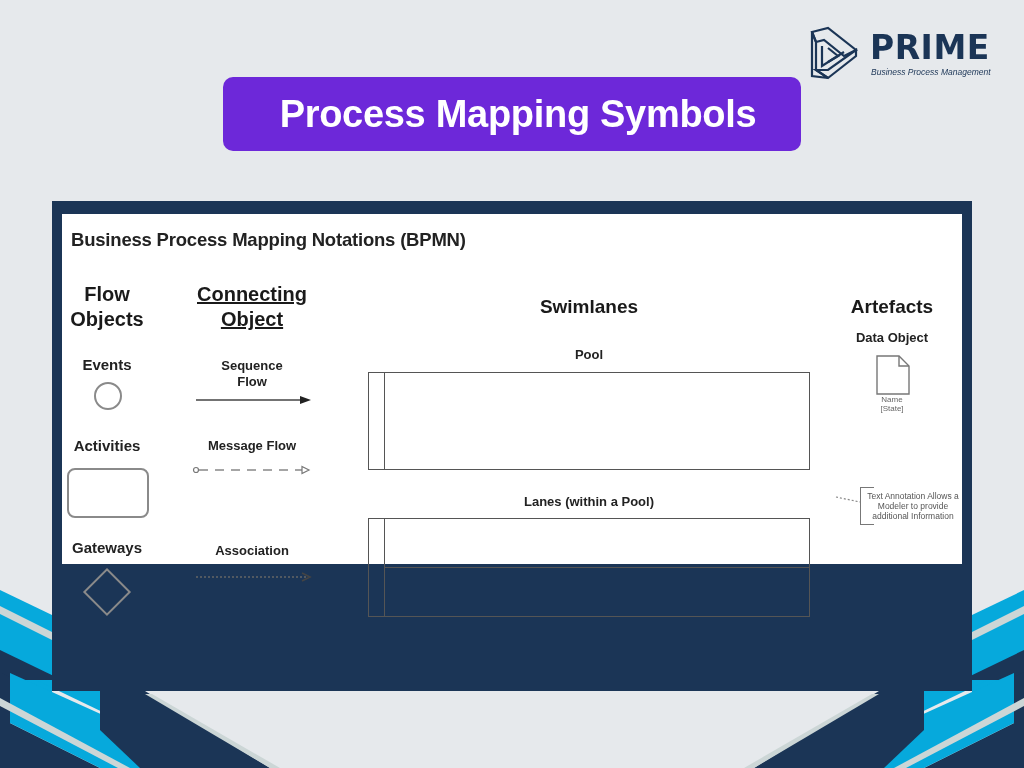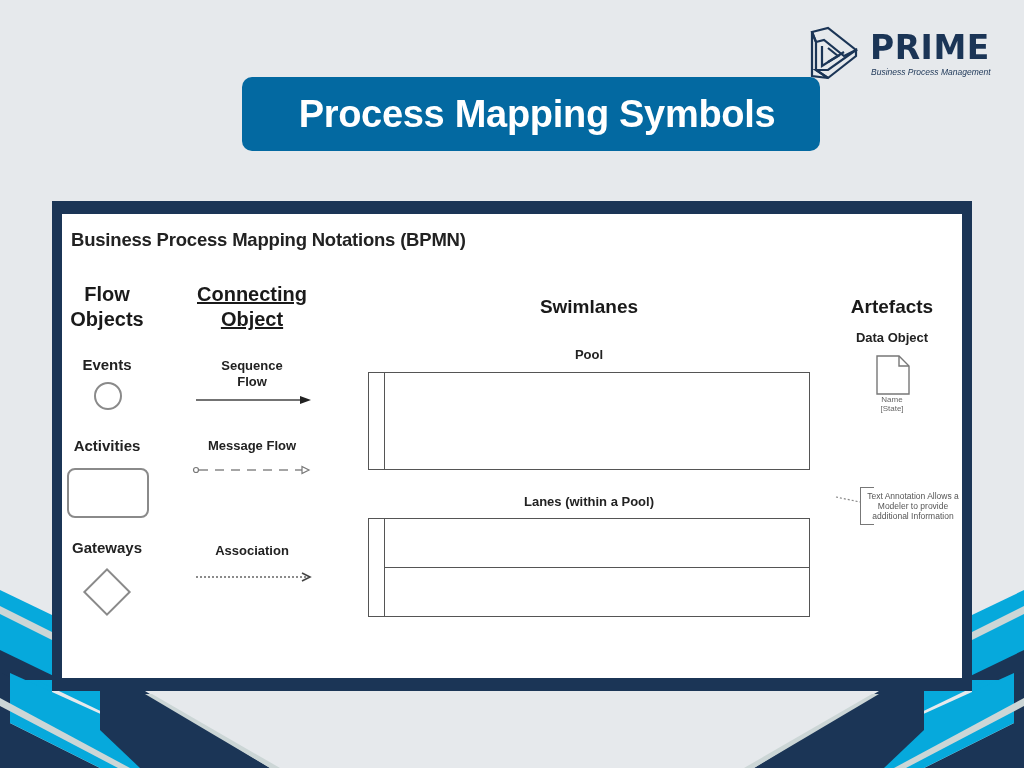--- a/index.html
+++ b/index.html
@@ -6,25 +6,25 @@
   html, body { width: 1024px; height: 768px; overflow: hidden; }
   body { background: #e6e9ec; position: relative; font-family: "Liberation Sans", sans-serif; }
 
   .deco { position: absolute; left: 0; top: 0; width: 1024px; height: 768px; }
 
   .logo { position: absolute; left: 808px; top: 26px; width: 190px; height: 58px; }
   .logo-mark { position: absolute; left: 0; top: 0; width: 52px; height: 56px; }
   .logo-word { position: absolute; left: 62px; top: 4px; font-family: "DejaVu Sans", sans-serif; font-weight: bold; font-size: 33px; letter-spacing: 0.5px; color: #1b3556; line-height: 36px; }
   .logo-tag { position: absolute; left: 63px; top: 41px; font-size: 8.5px; font-style: italic; color: #1b3556; white-space: nowrap; text-align: right; }
 
-  .title-pill { position: absolute; left: 223px; top: 77px; width: 578px; height: 74px; background: #0369a1; border-radius: 10px; display: flex; align-items: center; justify-content: center; margin-left: 19px; }
+  .title-pill { position: absolute; left: 223px; top: 77px; width: 578px; height: 74px; background: #6d28d9; border-radius: 10px; display: flex; align-items: center; justify-content: center; }
   .title-text { color: #ffffff; font-family: "Liberation Sans", sans-serif; font-weight: bold; font-size: 38px; letter-spacing: -0.3px; padding-left: 12px; }
 
   .frame { position: absolute; left: 52px; top: 201px; width: 920px; height: 490px; background: #1b3556; }
-  .panel { position: absolute; left: 10px; top: 13px; width: 900px; height: 464px; background: #ffffff; }
+  .panel { position: absolute; left: 10px; top: 13px; width: 900px; height: 350px; background: #ffffff; }
 
   .panel-heading { position: absolute; left: 9px; top: 15px; font-family: "Liberation Sans", sans-serif; font-weight: bold; font-size: 18.5px; color: #222; letter-spacing: -0.2px; }
 
   .col-head { position: absolute; font-family: "Liberation Sans", sans-serif; font-weight: bold; color: #1a1a1a; text-align: center; line-height: 25px; }
   .lbl { position: absolute; font-family: "Liberation Sans", sans-serif; font-weight: bold; color: #222; text-align: center; }
 
   .event-circle { position: absolute; left: 32px; top: 168px; width: 28px; height: 28px; border: 2px solid #8a8a8a; border-radius: 50%; }
   .activity-box { position: absolute; left: 5px; top: 254px; width: 82px; height: 50px; border: 2px solid #8a8a8a; border-radius: 8px; }
   .gateway { position: absolute; left: 28px; top: 361px; width: 34px; height: 34px; border: 2px solid #8a8a8a; transform: rotate(45deg); }
 

